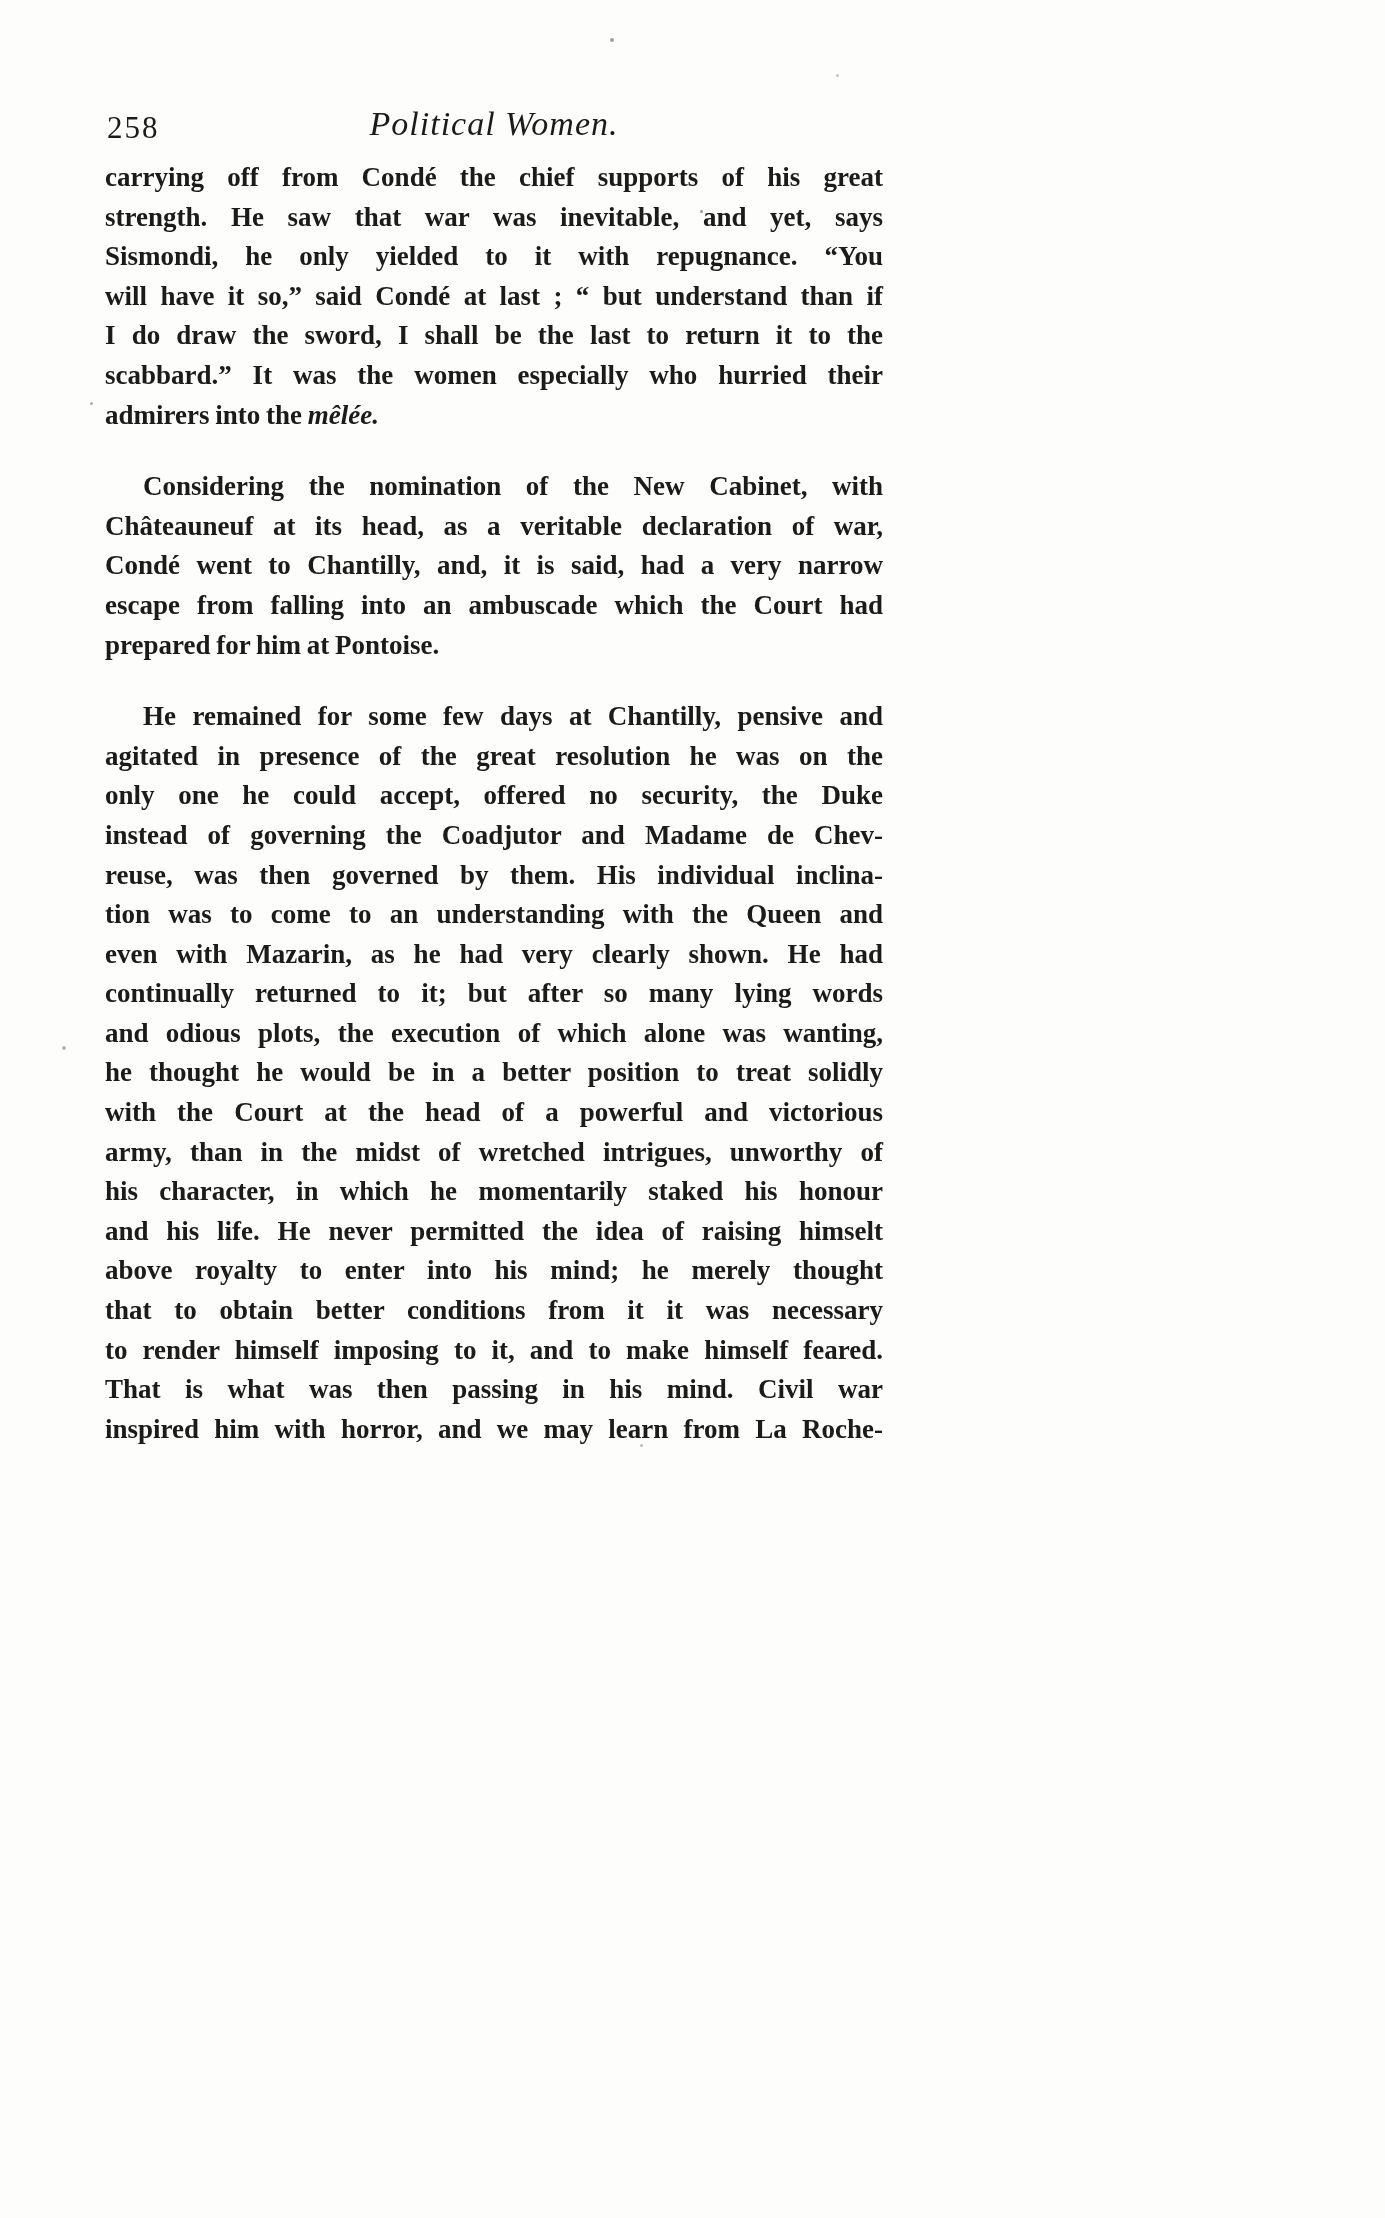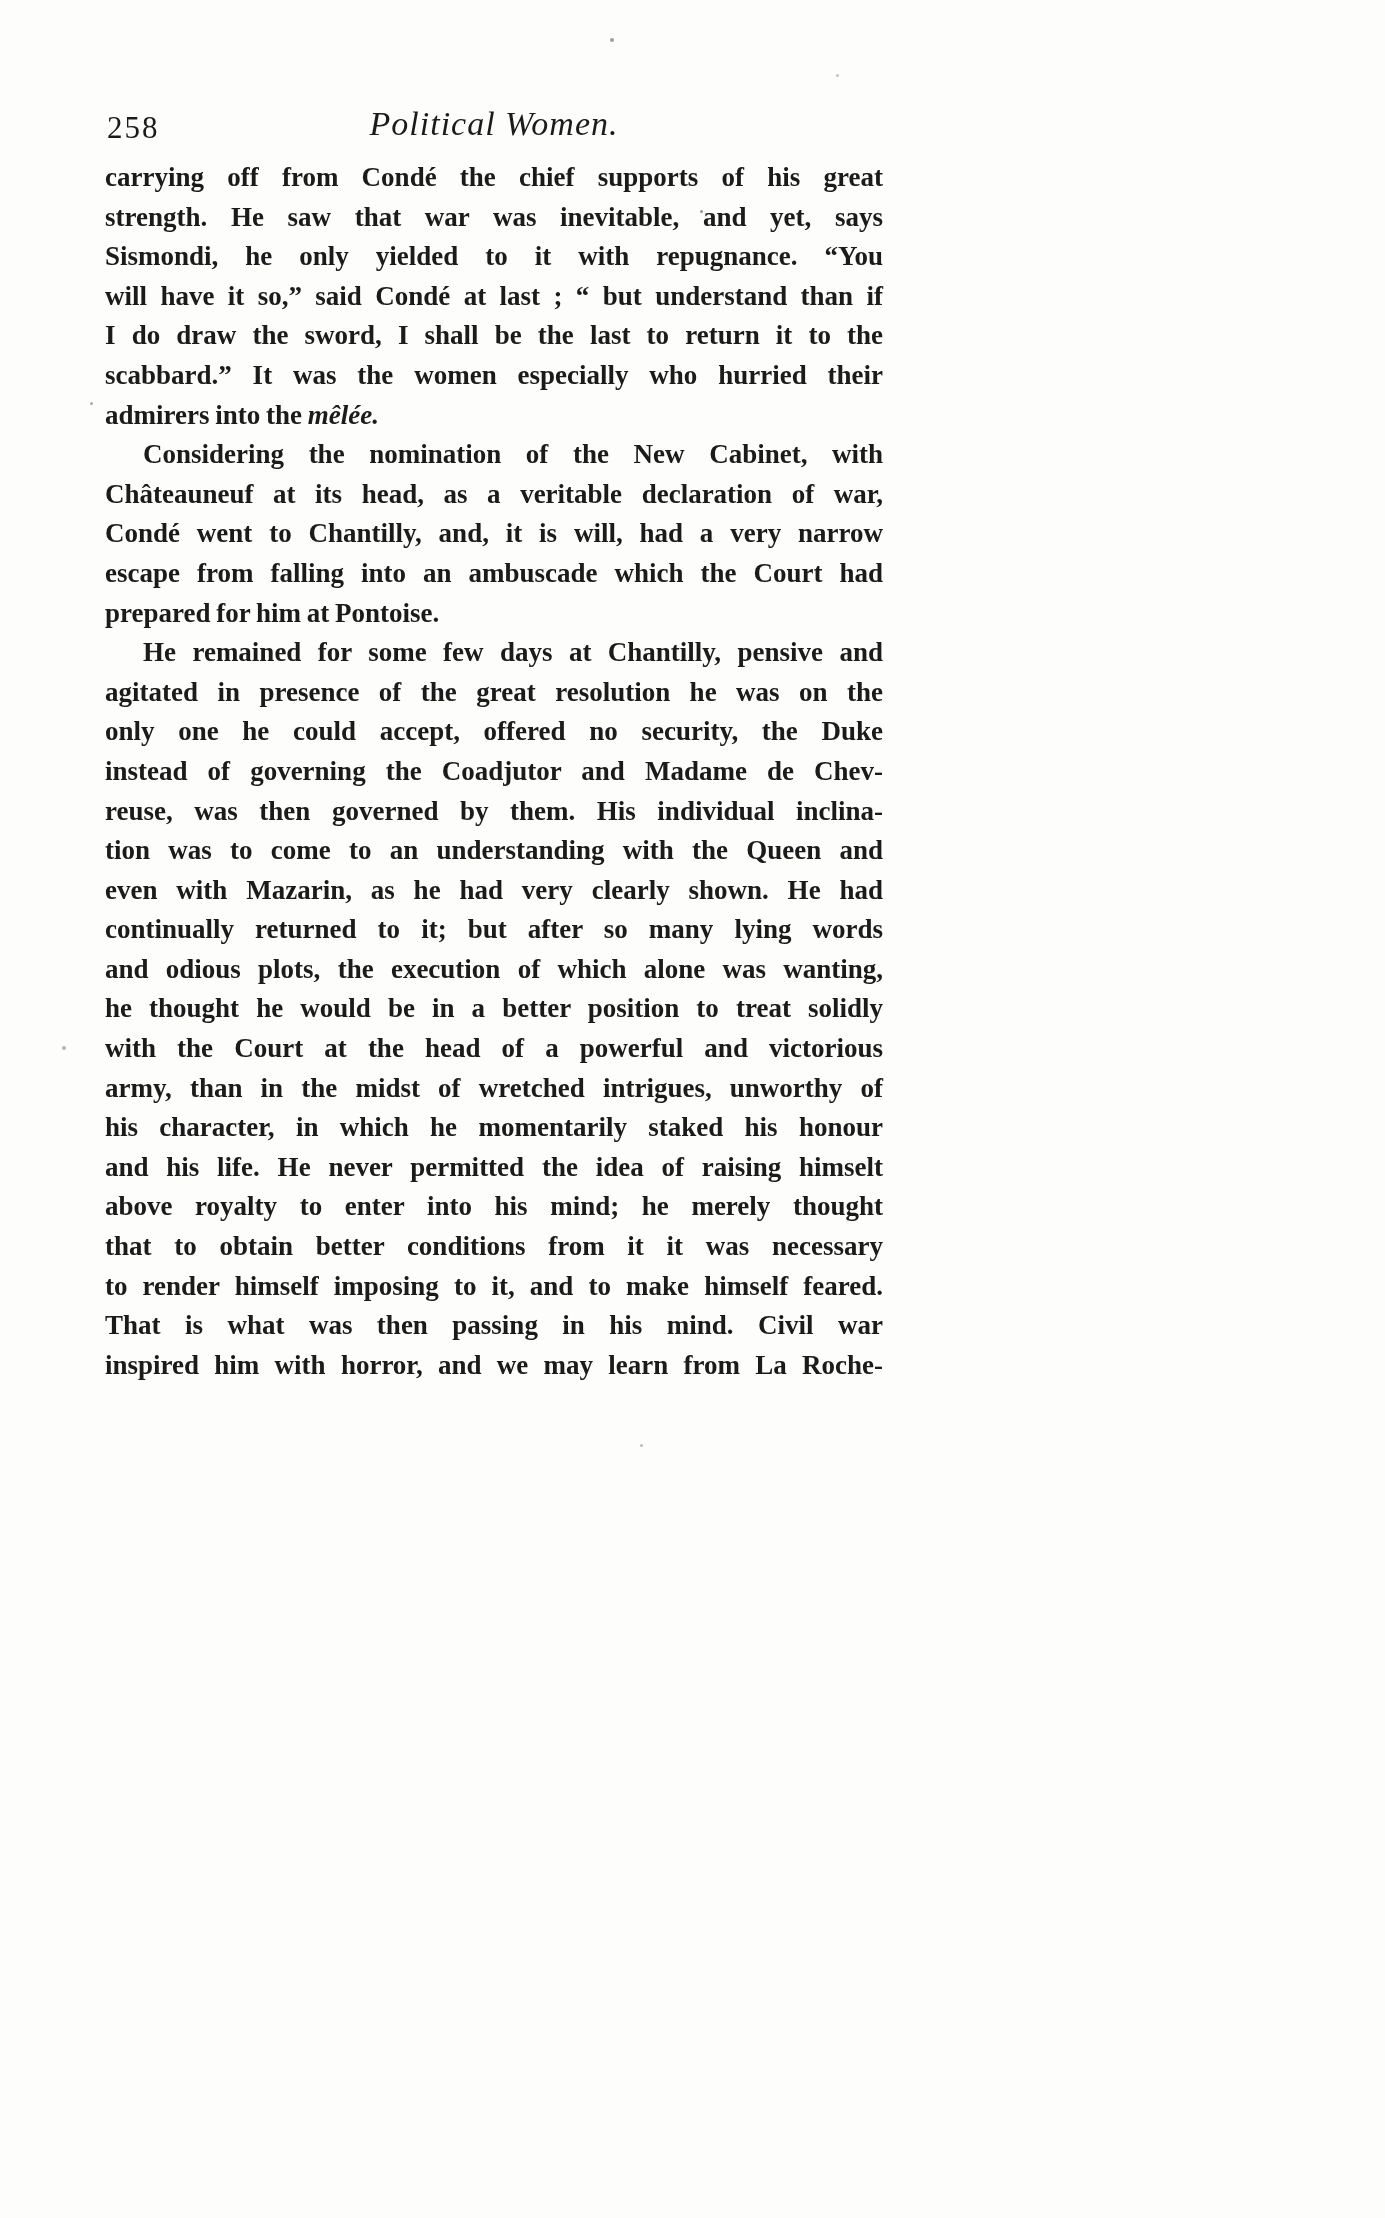--- a/index.html
+++ b/index.html
@@ -54,20 +54,21 @@
     word-spacing: -1px;
     white-space: normal;
     font-weight: bold;
   }
   .just {
     text-align: justify;
     text-align-last: justify;
   }
   .indent {
     text-indent: 38px;
+    margin-top: 32px;
   }
   .it {
     font-style: italic;
   }
   .speck {
     position: absolute;
     background: #6a6a66;
     border-radius: 50%;
   }
 </style>
@@ -86,21 +87,21 @@
     <div class="line just">carrying off from Condé the chief supports of his great</div>
     <div class="line just">strength.  He saw that war was inevitable, and yet, says</div>
     <div class="line just">Sismondi, he only yielded to it with repugnance.  “You</div>
     <div class="line just">will have it so,” said Condé at last ; “ but understand than if</div>
     <div class="line just">I do draw the sword, I shall be the last to return it to the</div>
     <div class="line just">scabbard.”  It was the women especially who hurried their</div>
     <div class="line"><span>admirers into the </span><span class="it">mêlée.</span></div>
 
     <div class="line just indent">Considering the nomination of the New Cabinet, with</div>
     <div class="line just">Châteauneuf at its head, as a veritable declaration of war,</div>
-    <div class="line just">Condé went to Chantilly, and, it is will, had a very narrow</div>
+    <div class="line just">Condé went to Chantilly, and, it is said, had a very narrow</div>
     <div class="line just">escape from falling into an ambuscade which the Court had</div>
     <div class="line">prepared for him at Pontoise.</div>
 
     <div class="line just indent">He remained for some few days at Chantilly, pensive and</div>
     <div class="line just">agitated in presence of the great resolution he was on the</div>
     <div class="line just">only one he could accept, offered no security, the Duke</div>
     <div class="line just">instead of governing the Coadjutor and Madame de Chev-</div>
     <div class="line just">reuse, was then governed by them.  His individual inclina-</div>
     <div class="line just">tion was to come to an understanding with the Queen and</div>
     <div class="line just">even with Mazarin, as he had very clearly shown.  He had</div>

